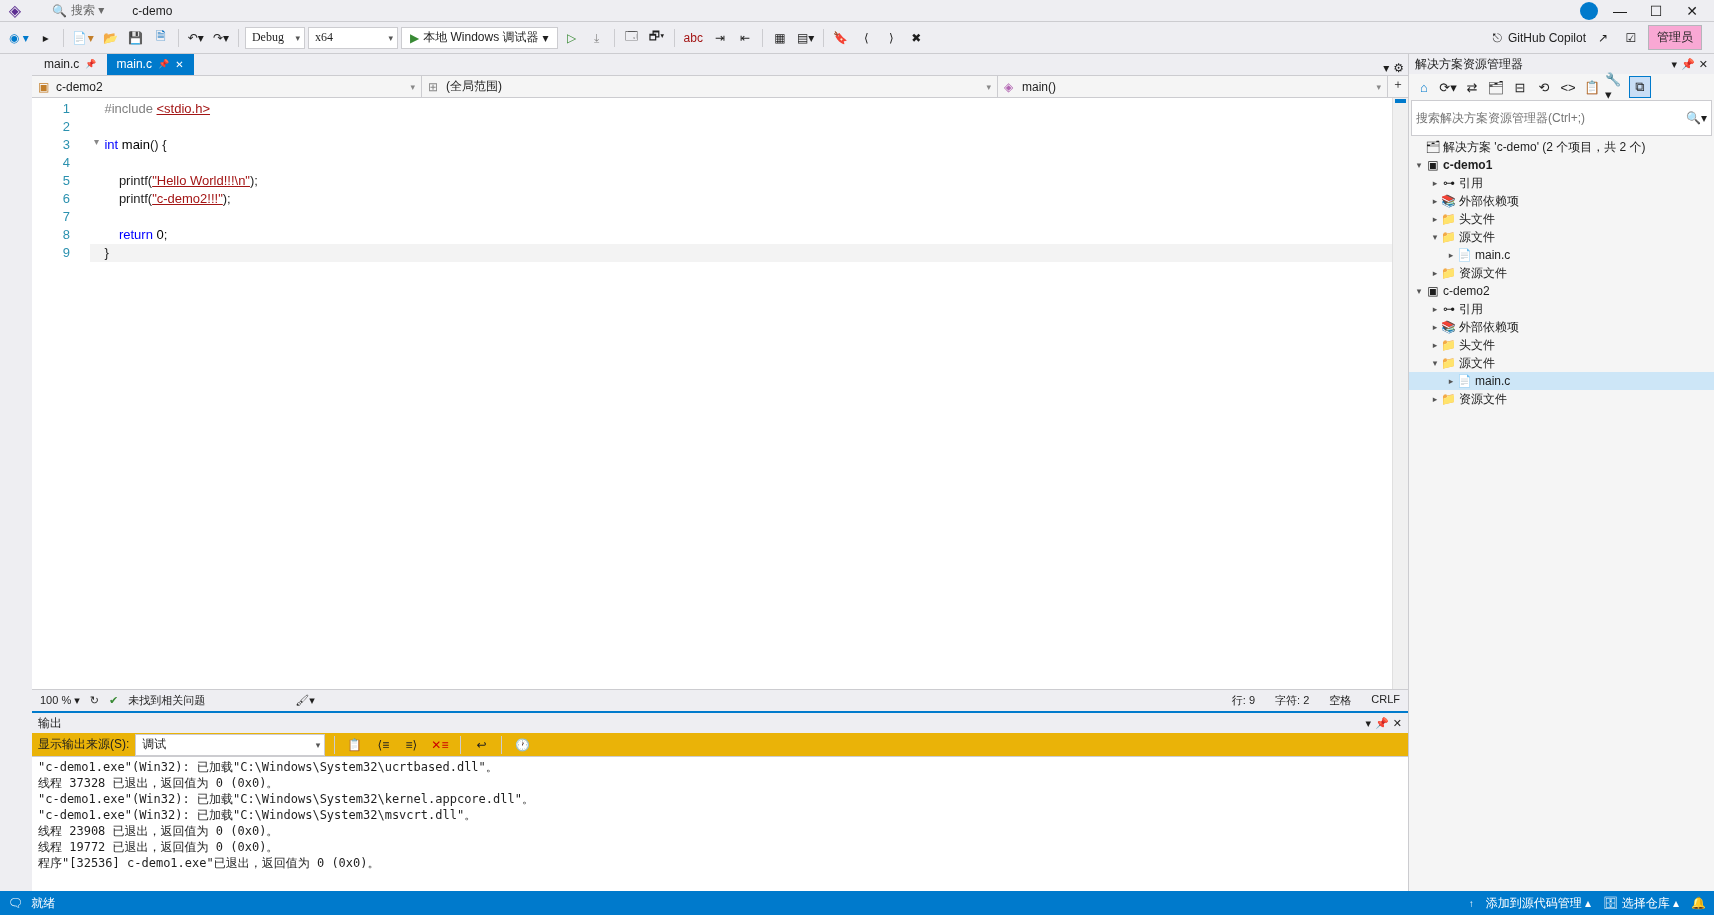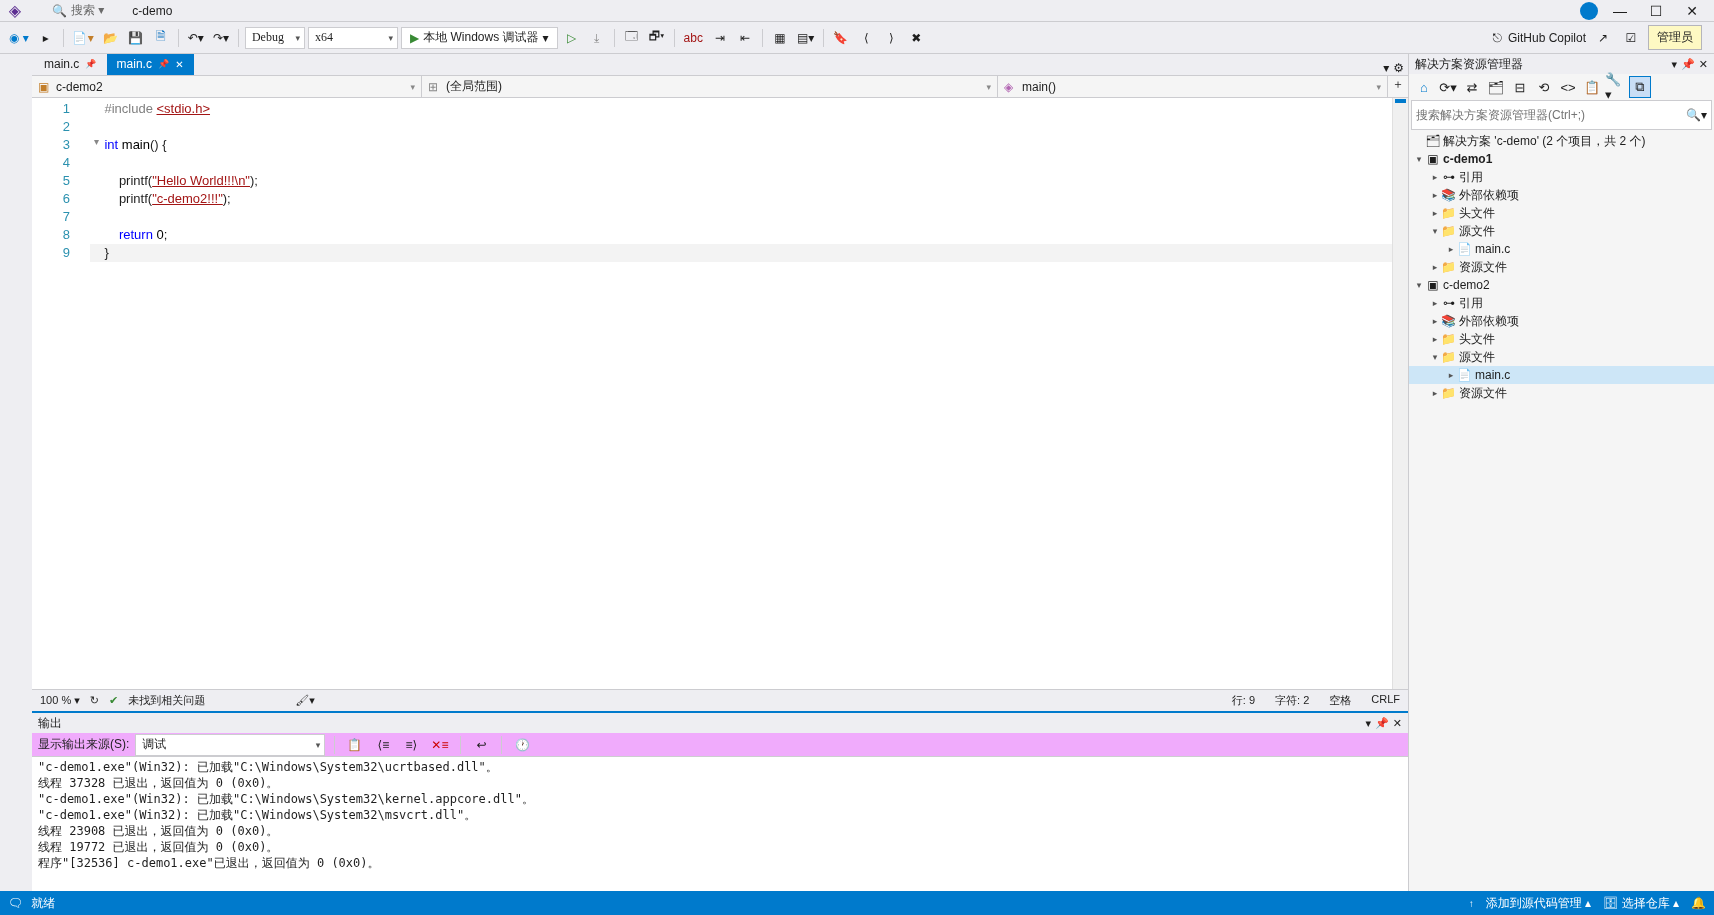--- a/index.html
+++ b/index.html
@@ -13,21 +13,21 @@
 .avatar { width: 18px; height: 18px; border-radius: 50%; background: #007acc; display: inline-block; }
 .win-btn { width: 28px; height: 20px; display: flex; align-items: center; justify-content: center; font-size: 14px; }
 .toolbar { height: 32px; background: #eeeef2; display: flex; align-items: center; padding: 0 6px; border-bottom: 1px solid #ccccd0; gap: 3px; }
 .tool-btn { min-width: 22px; height: 22px; display: inline-flex; align-items: center; justify-content: center; padding: 0 3px; border-radius: 2px; }
 .tool-sep { width: 1px; height: 18px; background: #ccccd0; margin: 0 3px; }
 .combo { height: 22px; border: 1px solid #ccccd0; background: #fff; padding: 0 18px 0 6px; display: inline-flex; align-items: center; position: relative; min-width: 60px; font-family: Liberation Serif, serif; }
 .combo::after { content: "▾"; position: absolute; right: 4px; font-size: 9px; color: #555; }
 .dbg-btn { height: 22px; border: 1px solid #ccccd0; background: #fff; padding: 0 8px; display: inline-flex; align-items: center; gap: 4px; }
 .play-green { color: #388a34; }
 .copilot-area { margin-left: auto; display: flex; align-items: center; gap: 6px; padding-right: 6px; font-size: 12px; }
-.admin-badge { background: #fef9c3; padding: 3px 8px; border: 1px solid #b5b5bb; }
+.admin-badge { background: #f9a8d4; padding: 3px 8px; border: 1px solid #b5b5bb; }
 .content { flex: 1; display: flex; overflow: hidden; margin-left: 32px; }
 .editor-area { flex: 1; display: flex; flex-direction: column; overflow: hidden; }
 .tabs { height: 22px; background: #eeeef2; display: flex; align-items: flex-end; border-bottom: 1px solid #ccccd0; padding-left: 2px; }
 .tab { height: 22px; padding: 0 10px; display: flex; align-items: center; gap: 6px; background: #eeeef2; font-size: 12px; }
 .tab.active { background: #007acc; color: #fff; }
 .tab-close { font-size: 10px; }
 .tab-pin { font-size: 9px; }
 .tab-controls { margin-left: auto; display: flex; align-items: center; gap: 4px; padding-right: 4px; }
 .nav-bar { height: 22px; background: #f5f5f5; border-bottom: 1px solid #ccccd0; display: flex; }
 .nav-combo { flex: 1; border-right: 1px solid #ccccd0; padding: 0 6px; display: flex; align-items: center; gap: 4px; font-size: 12px; position: relative; }
@@ -45,29 +45,29 @@
 .c-num { color: #000; }
 .cur-line { background: #f3f3f3; display: inline-block; width: 100%; }
 .vscroll { position: absolute; right: 0; top: 0; bottom: 0; width: 16px; background: #f0f0f0; border-left: 1px solid #e0e0e0; }
 .vscroll-marker { position: absolute; left: 2px; right: 2px; top: 1px; height: 4px; background: #007acc; }
 .editor-status { height: 22px; background: #eeeef2; border-top: 1px solid #ccccd0; display: flex; align-items: center; padding: 0 8px; font-size: 11px; gap: 10px; }
 .editor-status .right { margin-left: auto; display: flex; gap: 20px; }
 .check-ico { color: #388a34; }
 .output-panel { border-top: 2px solid #007acc; background: #fff; display: flex; flex-direction: column; }
 .panel-header { height: 20px; background: #eeeef2; display: flex; align-items: center; padding: 0 6px; font-size: 12px; }
 .panel-header .ctrl { margin-left: auto; display: flex; gap: 4px; font-size: 11px; }
-.output-toolbar { height: 24px; background: #f0abfc; border-bottom: 1px solid #ccccd0; display: flex; align-items: center; padding: 0 6px; gap: 6px; font-size: 12px; }
+.output-toolbar { height: 24px; background: #eab308; border-bottom: 1px solid #ccccd0; display: flex; align-items: center; padding: 0 6px; gap: 6px; font-size: 12px; }
 .output-content { flex: 1; padding: 2px 6px; font-family: "NSimSun", Consolas, monospace; font-size: 12px; line-height: 16px; white-space: pre; overflow: hidden; background: #fff; position: relative; }
 .sidebar { width: 306px; background: #f5f5f5; border-left: 1px solid #ccccd0; display: flex; flex-direction: column; }
 .sidebar-header { height: 20px; background: #eeeef2; display: flex; align-items: center; padding: 0 6px; font-size: 12px; }
 .sidebar-header .ctrl { margin-left: auto; display: flex; gap: 4px; font-size: 11px; }
 .sidebar-toolbar { height: 26px; display: flex; align-items: center; padding: 0 4px; gap: 2px; }
 .sb-tool { width: 22px; height: 22px; display: inline-flex; align-items: center; justify-content: center; font-size: 13px; }
 .sb-tool.boxed { background: #c9def5; border: 1px solid #007acc; }
-.sidebar-search { height: 30px; border: 1px solid #ccccd0; background: #fff; display: flex; align-items: center; padding: 0 4px; margin: 0 2px; }
+.sidebar-search { height: 36px; border: 1px solid #ccccd0; background: #fff; display: flex; align-items: center; padding: 0 4px; margin: 0 2px; }
 .sidebar-search input { flex: 1; border: none; outline: none; font-size: 12px; color: #888; }
 .tree { flex: 1; padding: 2px 0; overflow: auto; font-size: 12px; }
 .tree-row { height: 18px; display: flex; align-items: center; padding-left: 4px; cursor: default; }
 .tree-row.selected { background: #cde6f7; }
 .tree-arrow { width: 12px; font-size: 9px; color: #555; display: inline-block; text-align: center; }
 .tree-ico { width: 16px; text-align: center; font-size: 12px; }
 .tree-label { padding-left: 2px; }
 .bold { font-weight: bold; }
 .statusbar { height: 24px; background: #007acc; color: #fff; display: flex; align-items: center; padding: 0 8px; font-size: 12px; gap: 8px; }
 .statusbar .right { margin-left: auto; display: flex; gap: 12px; align-items: center; }

